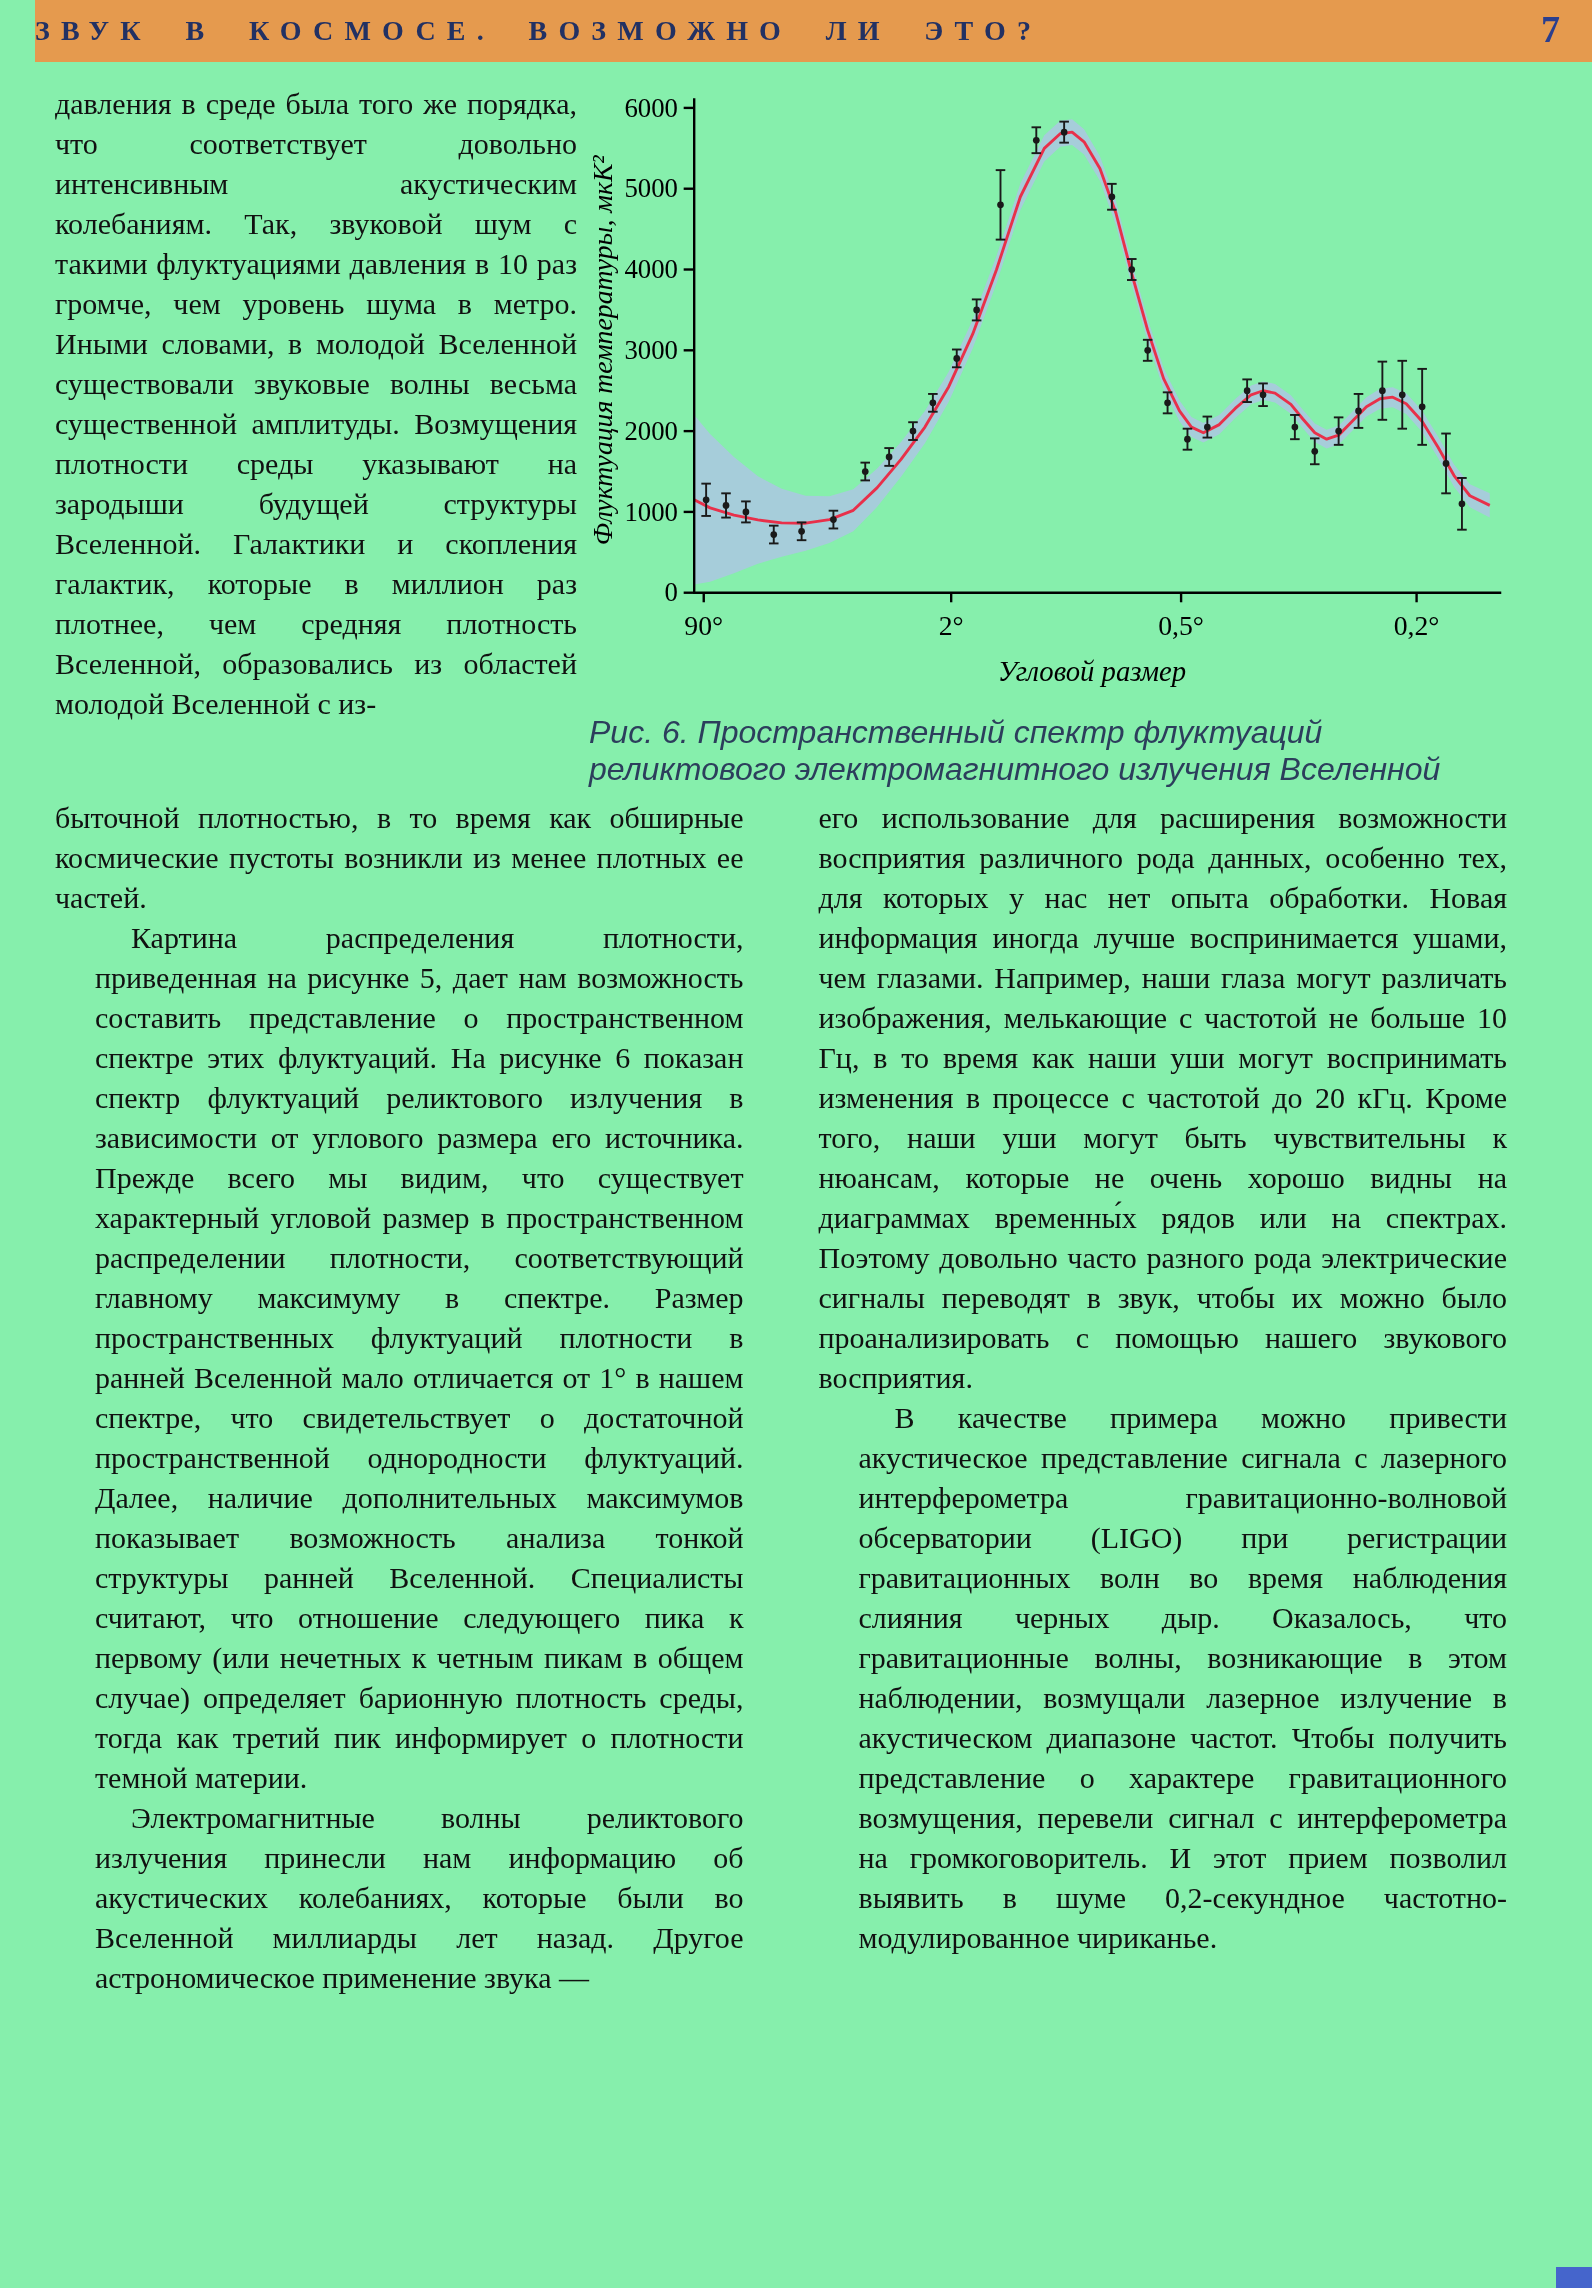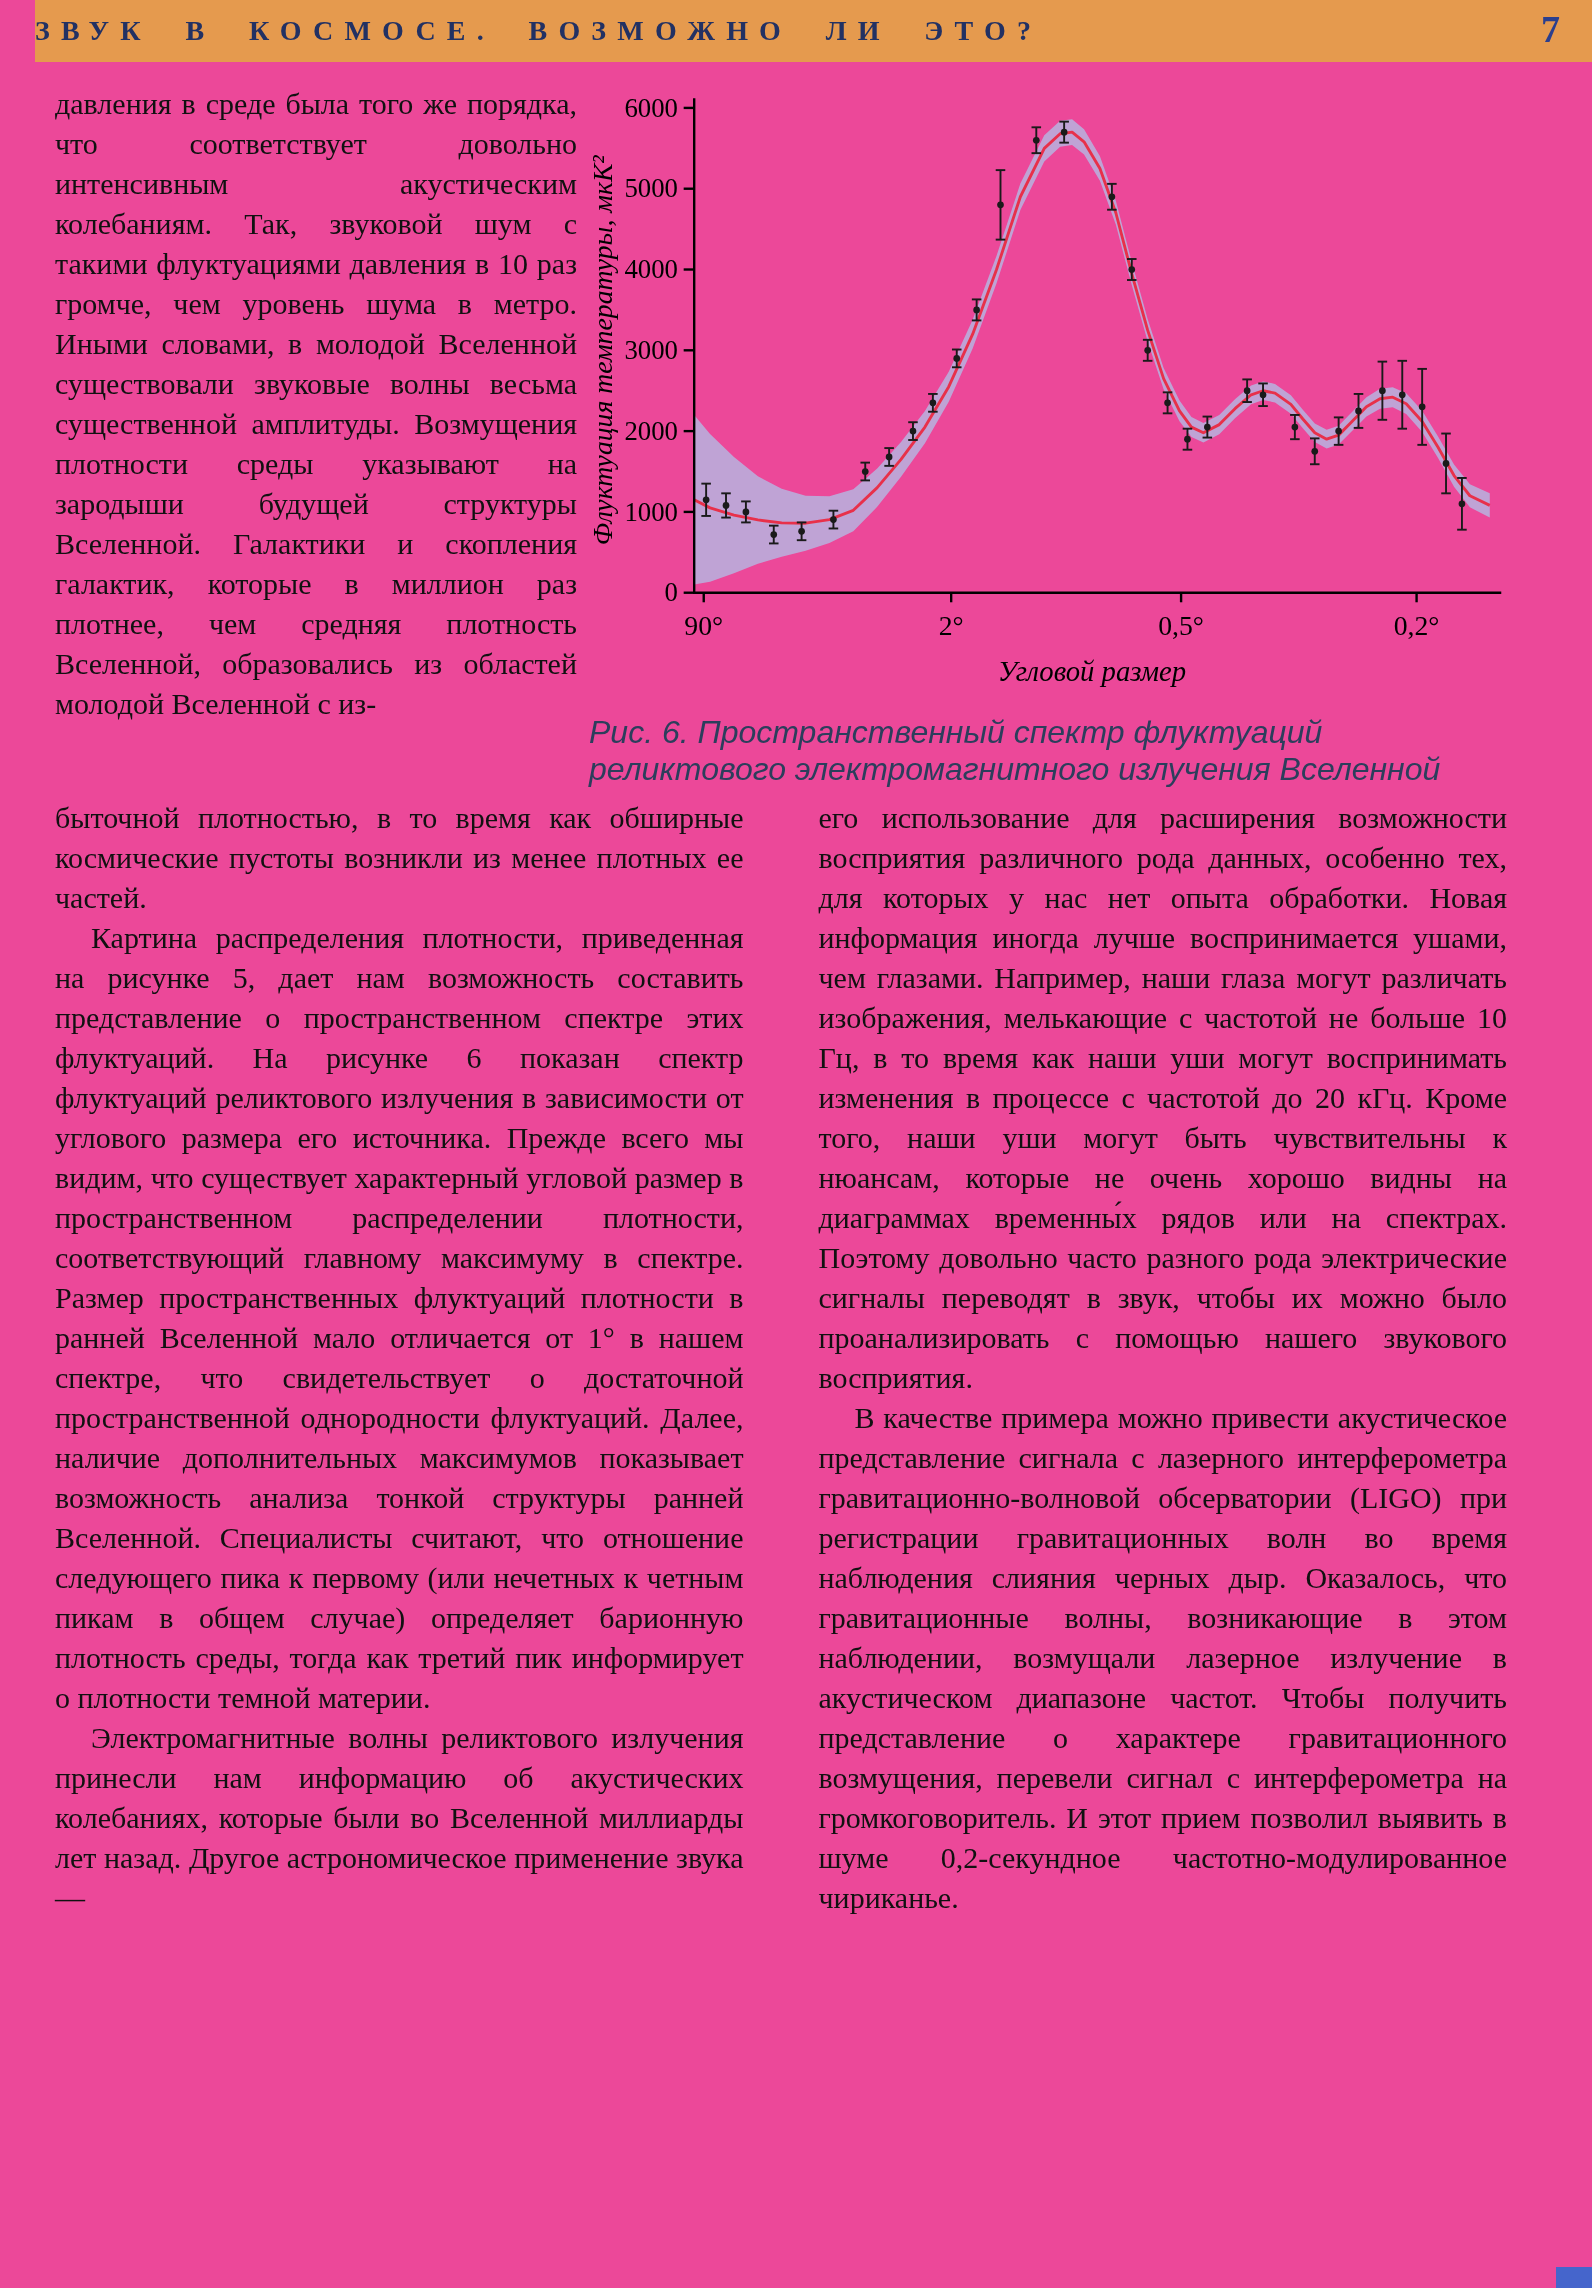--- a/index.html
+++ b/index.html
@@ -9,21 +9,21 @@
     --caption:#2c3e5c;
     --corner:#4565cc;
     --text:#111111;
   }
   *{box-sizing:border-box;}
   html,body{margin:0;padding:0;background:#ffffff;}
   .page{
     position:relative;
     width:1592px;
     height:2289px;
-    background:#ec4899;
+    background:#86efac;
     font-family:"Liberation Serif", serif;
     color:var(--text);
     overflow:hidden;
   }
   .topbar{
     margin-left:35px;
     height:62px;
     background:var(--header-bg);
     display:flex;
     align-items:center;
@@ -81,21 +81,21 @@
     color:var(--caption);
     margin-top:10px;
     max-width:856px;
   }
   .columns{
     display:flex;
     gap:75px;
     margin-top:10px;
   }
   .col-left,.col-right{flex:1;min-width:0;}
-  .col-left p + p, .col-right p + p{margin-top:0;}
+  .col-left p + p, .col-right p + p{margin-top:0;margin-left:40px;}
   .corner-mark{
     position:absolute;
     right:0;
     bottom:0;
     width:36px;
     height:22px;
     background:var(--corner);
   }
 </style>
 </head>

